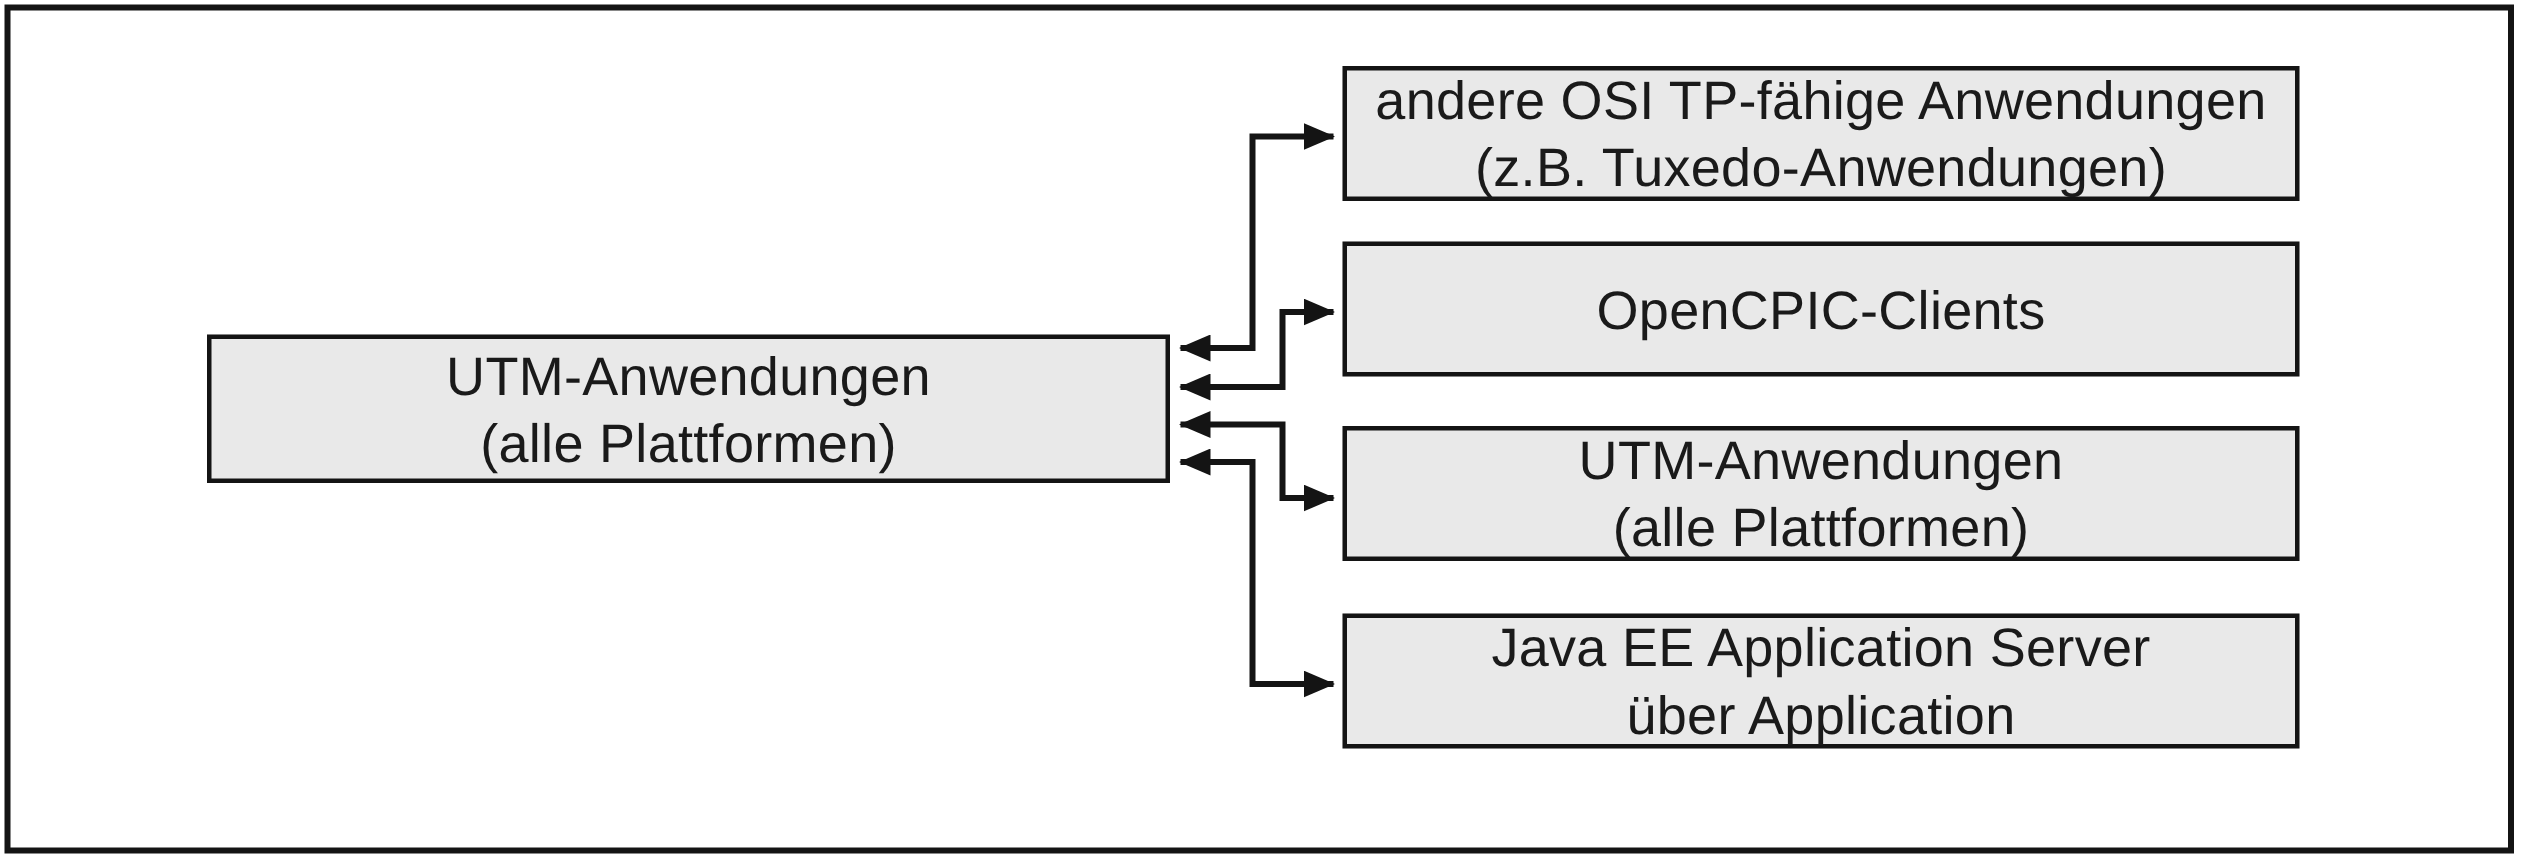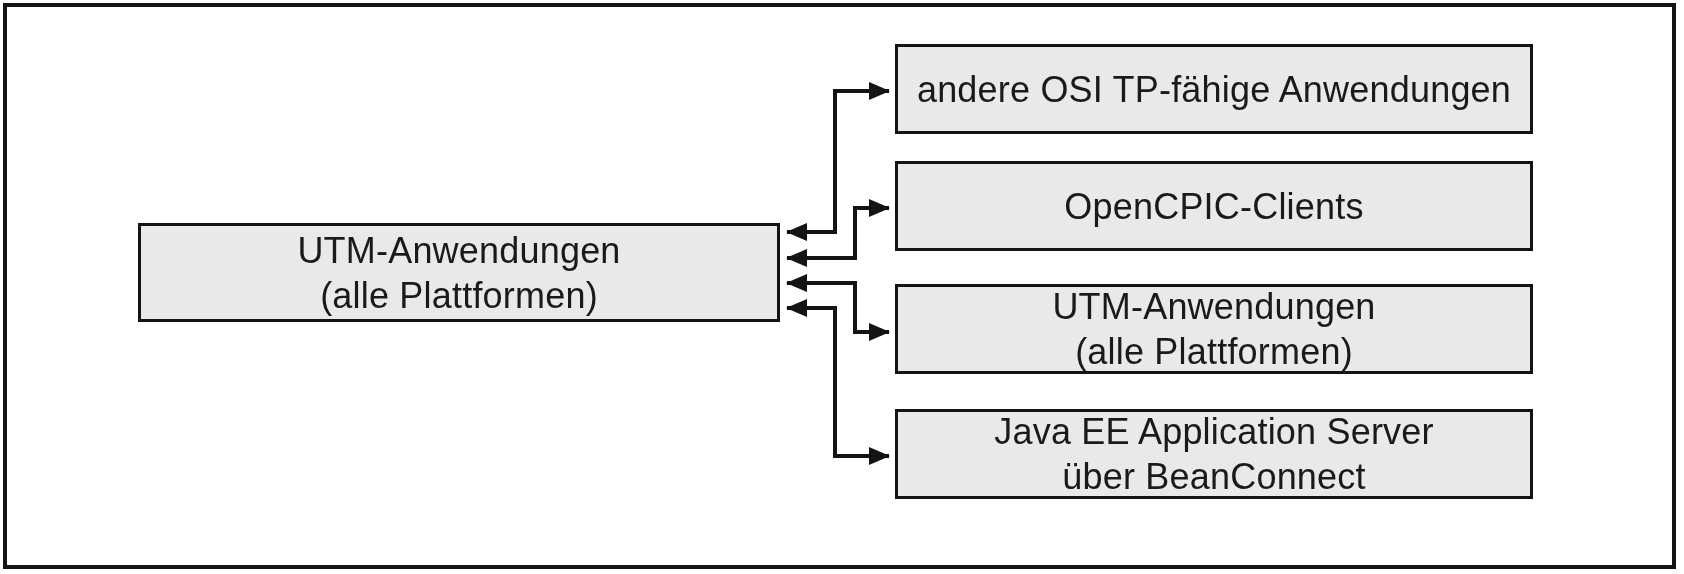--- a/index.html
+++ b/index.html
@@ -75,29 +75,30 @@
     <path d="M 787 308 L 835 308 L 835 456 L 889 456" fill="none" stroke="var(--connector)" stroke-width="4" marker-start="url(#arrow)" marker-end="url(#arrow)"></path>
   </svg>
 
   <div class="box left-box">
     <div>UTM-Anwendungen</div>
     <div>(alle Plattformen)</div>
   </div>
 
   <div class="box right-box rb0">
     <div>andere OSI TP-fähige Anwendungen</div>
+    <div>(z.B. Tuxedo-Anwendungen)</div>
   </div>
 
   <div class="box right-box rb1">
     <div>OpenCPIC-Clients</div>
   </div>
 
   <div class="box right-box rb2">
     <div>UTM-Anwendungen</div>
     <div>(alle Plattformen)</div>
   </div>
 
   <div class="box right-box rb3">
     <div>Java EE Application Server</div>
-    <div>über BeanConnect</div>
+    <div>über Application</div>
   </div>
 
 </div>
 
 </body></html>

